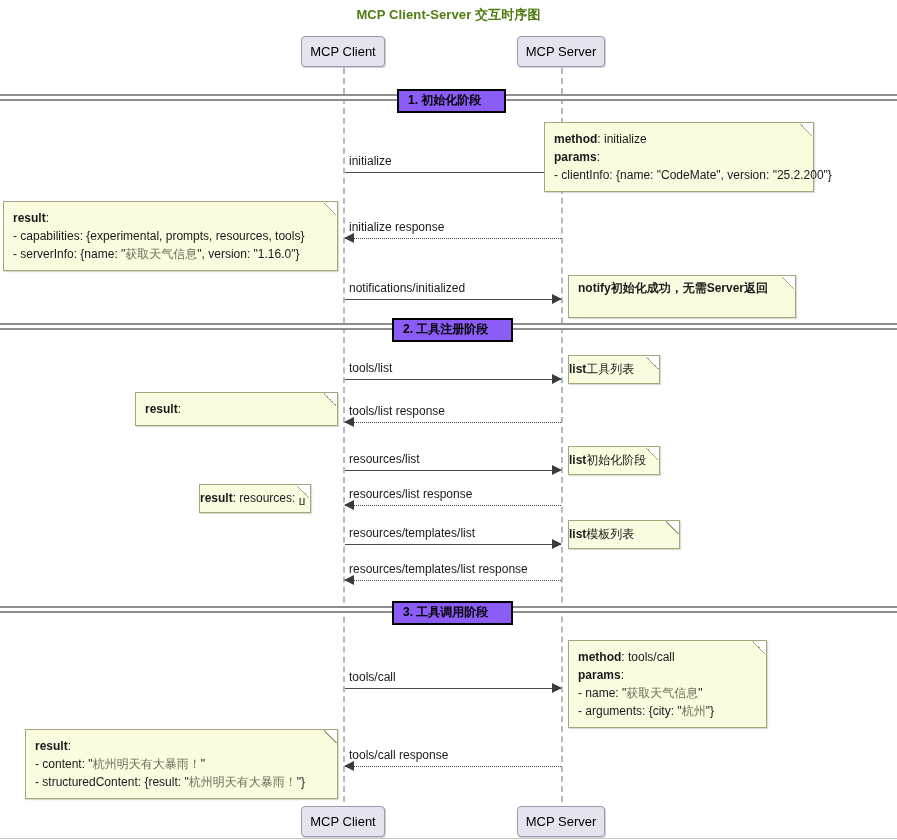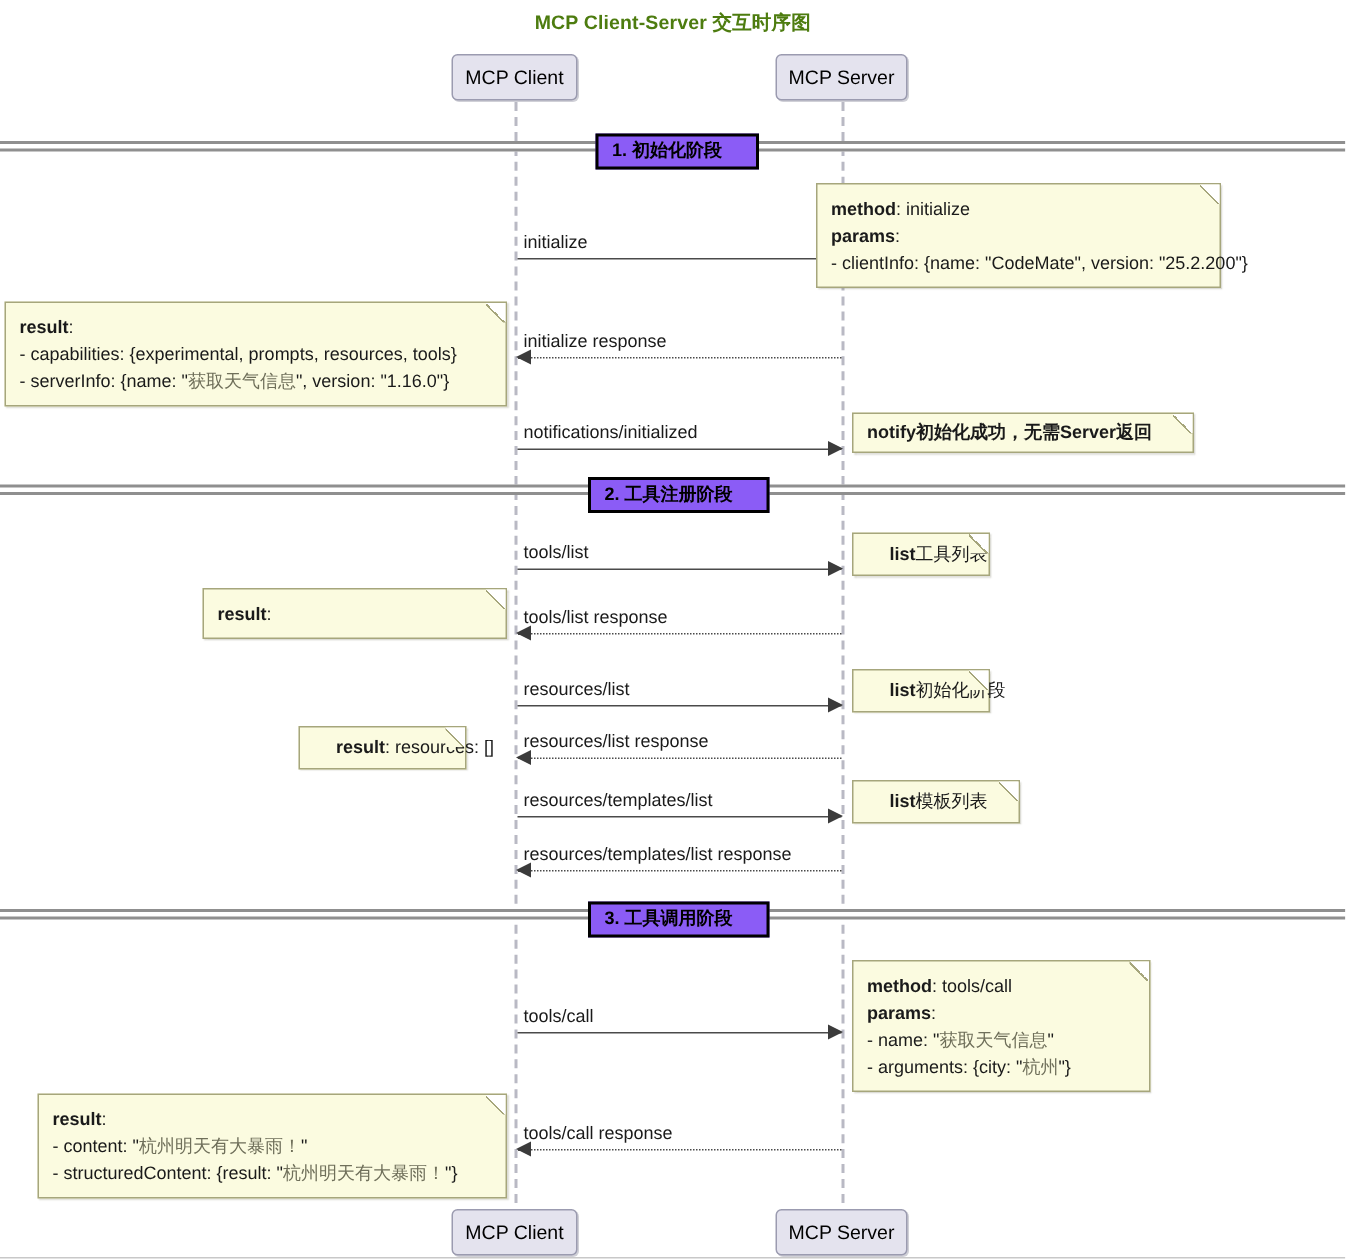--- a/index.html
+++ b/index.html
@@ -138,25 +138,25 @@
     right: 0;
     width: 13px;
     height: 13px;
     background: linear-gradient(225deg, #ffffff 0 50%, #a6a67c 50% 56%, #fbfbe0 56% 100%);
     border-left: 0;
   }
   .note .nline { white-space: nowrap; }
   .note b { font-weight: bold; }
   .note .cn { color: #6f6f5a; }
   .note.single {
-    padding: 4px 14px 4px 9px;
+    padding: 4px 14px 20px 9px;
     line-height: 17px;
   }
   .note.compact {
-    padding: 5px 16px 5px 24px;
+    padding: 5px 16px 5px 0;
     line-height: 17px;
   }
 
   .bottom-rule {
     position: absolute;
     left: 0;
     width: 897px;
     height: 0;
     border-top: 1px solid #c8c8c8;
   }

